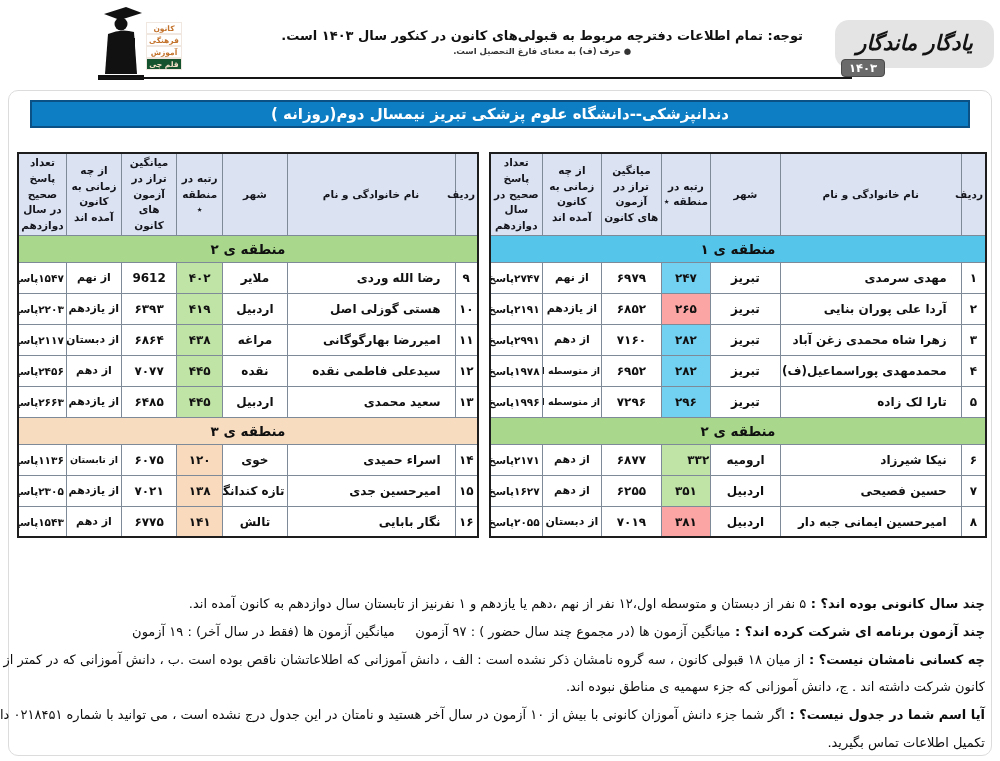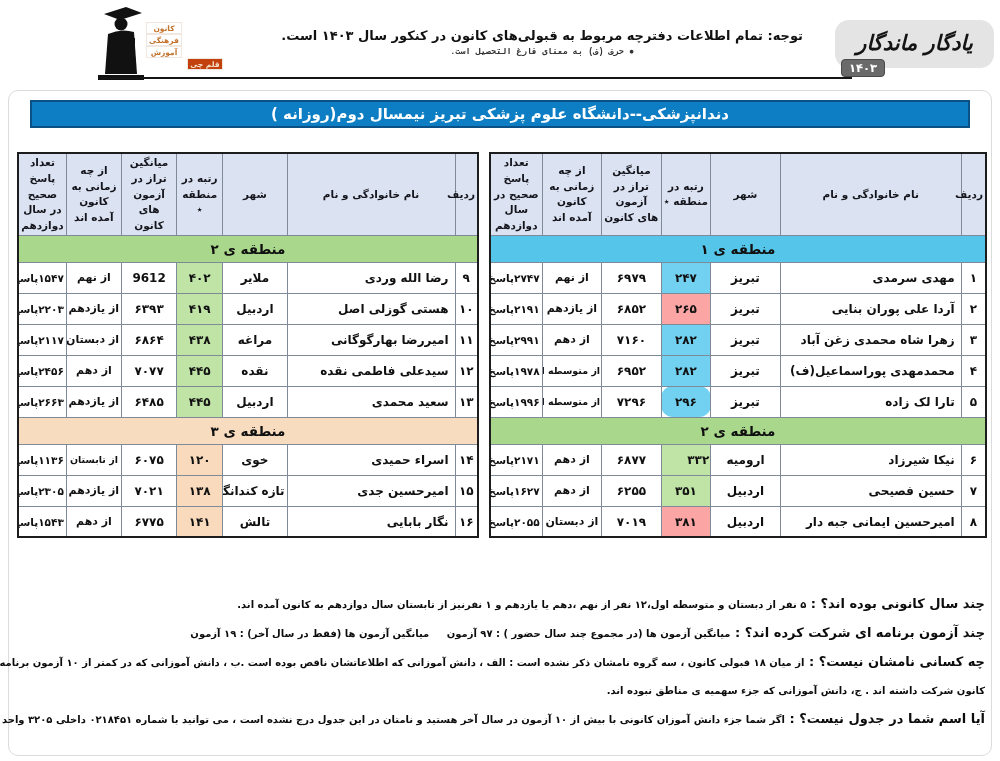--- a/index.html
+++ b/index.html
@@ -6,25 +6,25 @@
   html,body { width:1000px; height:761px; background:#fff; overflow:hidden;
               font-family:"DejaVu Sans", sans-serif; }
   .page { position:relative; width:1000px; height:761px; background:#fff; }
 
   
   .logo-fig { position:absolute; left:96px; top:4px; width:90px; height:78px; }
   .logo-labels { position:absolute; left:50px; top:18px; width:36px; }
   .logo-labels .ll { width:36px; height:12px; font-size:7.5px; font-weight:bold;
                      color:#c4732c; text-align:center; line-height:12px; background:#fff;
                      border:1px solid #f0e8e0; overflow:hidden; }
-  .logo-labels .ll.hl { background:#c2410c; color:#f4dfc8;margin-left:41px; }
+  .logo-labels .ll.hl { background:#14532d; color:#f4dfc8; }
   .hdr-rule { position:absolute; left:100px; top:77px; width:752px; height:2px; background:#151515; }
   .notice { position:absolute; right:197px; top:28px; direction:rtl; text-align:right; }
   .notice-main { font-size:13px; font-weight:bold; color:#111; white-space:nowrap; }
-  .notice-sub  { font-size:8.5px; font-weight:bold; color:#333; margin-top:3px; text-align:center;font-family:Liberation Mono, monospace; }
+  .notice-sub  { font-size:8.5px; font-weight:bold; color:#333; margin-top:3px; text-align:center; }
   .brand { position:absolute; right:6px; top:20px; width:159px; height:48px;
            background:#e4e4e4; border-radius:14px; }
   .brand-text { direction:rtl; text-align:center; font-family:"DejaVu Serif", serif;
                 font-style:italic; font-weight:bold; font-size:21px; color:#141414;
                 line-height:46px; }
   .brand-year { position:absolute; left:6px; bottom:-9px; background:#6a6a6a; color:#fff;
                 font-size:11.5px; font-weight:bold; padding:1px 7px; border-radius:4px;
                 border:1px solid #4a4a4a;margin-top:36px; }
 
   
@@ -40,31 +40,31 @@
               direction:rtl; border:2px solid #1d1d1d; background:#fff; }
   #t0 { left:489px; width:498px; }
   #t1 { left:17px;  width:462px; }
   table.res th { background:#dbe2f1; border:1px solid #7f8a99; height:54px;
                  font-size:10.5px; font-weight:bold; color:#14151c; line-height:1.5;
                  padding:1px 2px; text-align:center; }
   table.res td { border:1px solid #7f8a99; height:31px; font-size:12px; font-weight:bold;
                  color:#101010; text-align:center; padding:0 2px; white-space:nowrap;
                  overflow:hidden; }
   table.res td.band { height:27px; font-size:13.5px; font-weight:bold; }
-  table.res td.c-name { text-align:right; padding:0 6px; }
+  table.res td.c-name { text-align:right; padding:0 14px; }
   table.res td.c-since { font-size:11px; }
   table.res td.c-since.tiny { font-size:9.5px; }
   table.res td.c-ans { font-size:10.5px; }
 
   
   .footer { position:absolute; right:15px; left:15px; top:590px; direction:rtl;
             text-align:right; color:#0c0c0c; }
   .fline { line-height:26.8px; white-space:nowrap; }
   .flead { font-size:13px; font-weight:bold; }
-  .fbody { font-size:10px; font-weight:bold; }
+  .fbody { font-size:13px; font-weight:normal; }
 </style>
 </head>
 <body>
 
 <div class="page">
 
   <div class="logo-fig">
     <svg width="50" height="78" viewBox="0 0 50 78">
       <polygon points="8,10 30,3 46,9 24,16" fill="#111"></polygon>
       <rect x="25" y="9" width="2" height="9" fill="#111"></rect>
@@ -155,21 +155,21 @@
           <td class="c-city">تبریز</td>
           <td class="c-rank" style="background: rgb(114, 208, 240);">۲۸۲</td>
           <td class="c-avg">۶۹۵۲</td>
           <td class="c-since tiny">از متوسطه اول</td>
           <td class="c-ans">۱۹۷۸پاسخ</td>
         </tr>
         <tr>
           <td class="c-no">۵</td>
           <td class="c-name">تارا لک زاده</td>
           <td class="c-city">تبریز</td>
-          <td class="c-rank" style="background: rgb(114, 208, 240); border-radius: 12px;">۲۹۶</td>
+          <td class="c-rank" style="background: rgb(114, 208, 240);">۲۹۶</td>
           <td class="c-avg">۷۲۹۶</td>
           <td class="c-since tiny">از متوسطه اول</td>
           <td class="c-ans">۱۹۹۶پاسخ</td>
         </tr>
         <tr class="band-row">
           <td class="band" colspan="7" style="background: rgb(169, 216, 140);">منطقه ی ۲</td>
         </tr>
         <tr>
           <td class="c-no">۶</td>
           <td class="c-name">نیکا شیرزاد</td>
@@ -301,15 +301,16 @@
         </tr>
       </tbody>
     </table>
 
   <div class="footer">
       <div class="fline"><span class="flead">چند سال کانونی بوده اند؟ : </span><span class="fbody">۵  نفر از دبستان و متوسطه اول،۱۲ نفر از نهم ،دهم یا یازدهم و ۱ نفرنیز از تابستان سال دوازدهم به کانون آمده اند.</span></div>
       <div class="fline"><span class="flead">چند آزمون برنامه ای شرکت کرده اند؟ : </span><span class="fbody">میانگین آزمون ها (در مجموع چند سال حضور ) : ۹۷ آزمون&nbsp;&nbsp;&nbsp;&nbsp;&nbsp;میانگین آزمون ها (فقط در سال آخر) : ۱۹ آزمون</span></div>
       <div class="fline"><span class="flead">چه کسانی نامشان نیست؟ : </span><span class="fbody">از میان ۱۸ قبولی کانون ، سه گروه نامشان ذکر نشده است : الف ، دانش آموزانی که اطلاعاتشان ناقص بوده است .ب ، دانش آموزانی که در کمتر از ۱۰ آزمون برنامه ای</span></div>
       <div class="fline"><span class="fbody">کانون شرکت داشته اند . ج، دانش آموزانی که جزء سهمیه ی مناطق نبوده اند.</span></div>
       <div class="fline"><span class="flead">آیا اسم شما در جدول نیست؟ : </span><span class="fbody">اگر شما جزء دانش آموزان کانونی با بیش از ۱۰ آزمون در سال آخر هستید و نامتان در این جدول درج نشده است ، می توانید با شماره ۰۲۱۸۴۵۱ داخلی ۳۲۰۵ واحد</span></div>
+      <div class="fline"><span class="fbody">تکمیل اطلاعات تماس بگیرید.</span></div>
     </div>
 
 </div>
 
 </body></html>

